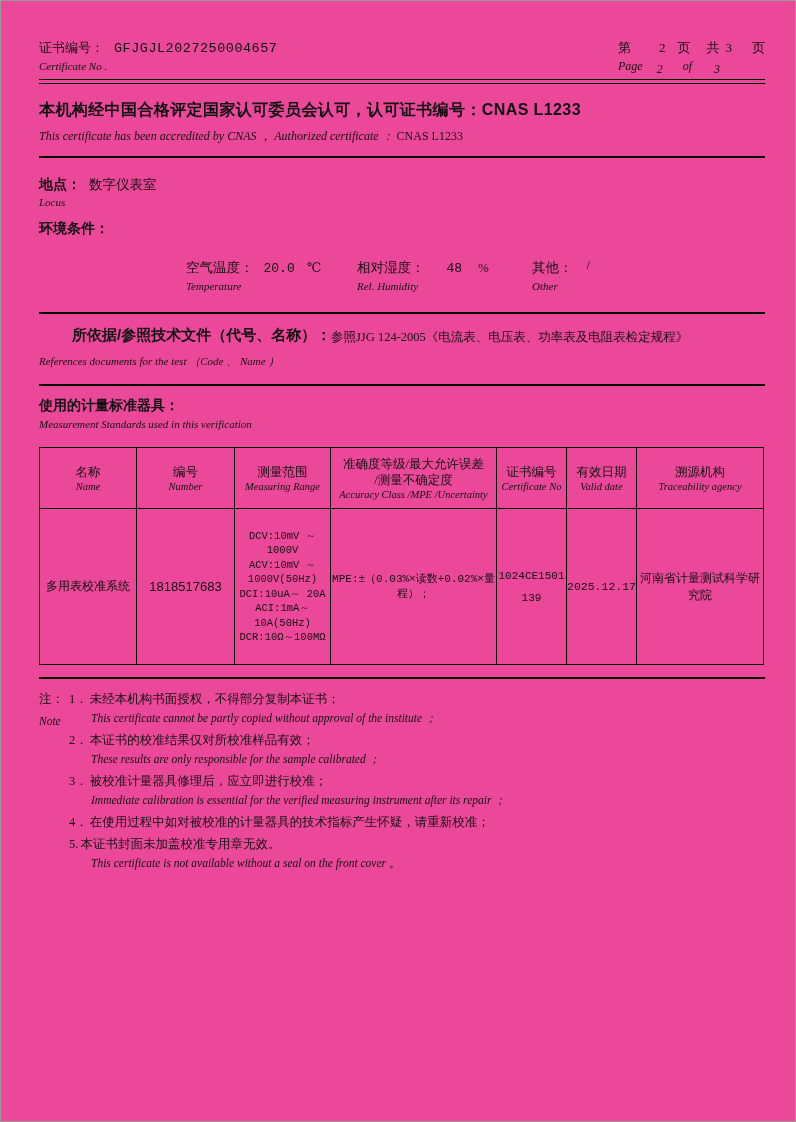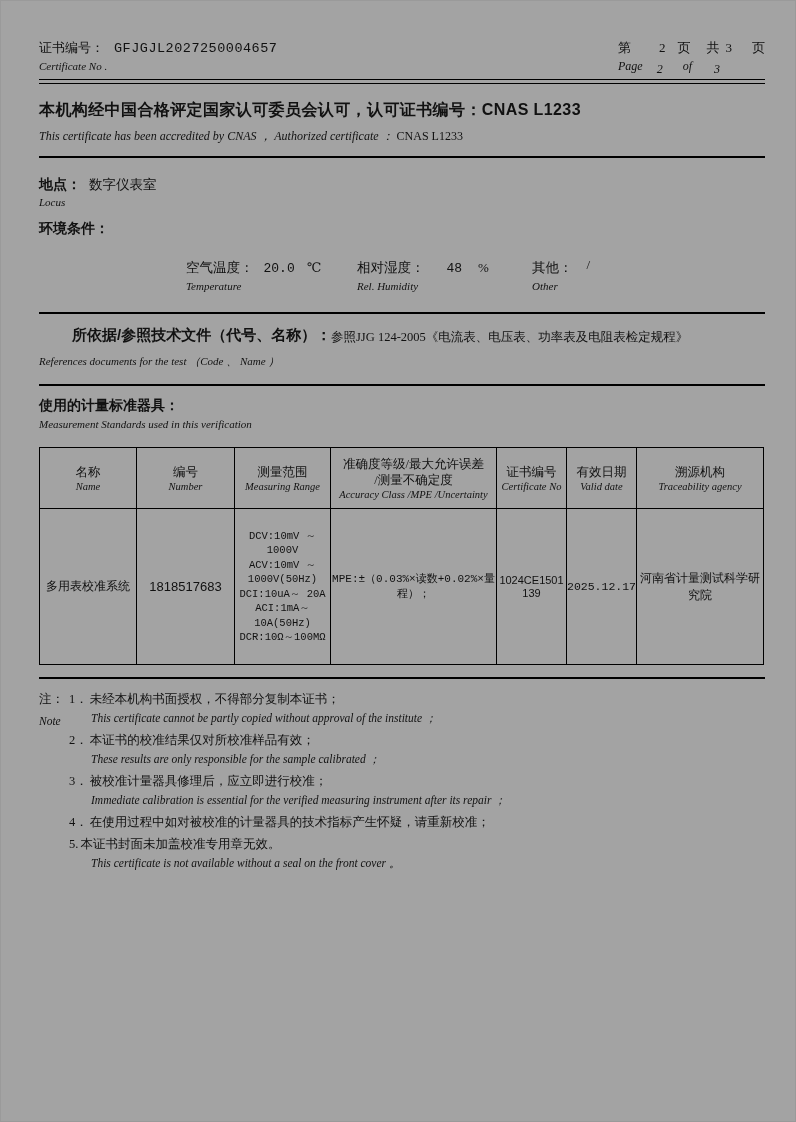--- a/index.html
+++ b/index.html
@@ -1,18 +1,18 @@
 <!DOCTYPE html>
 <html><head>
 <meta charset="utf-8">
 <style>
   html,body{margin:0;padding:0;background:#e8e8e8;}
   .page{
     position:relative;width:796px;height:1122px;margin:0 auto;
-    background:#a3a3a3;border:1px solid #9a9a9a;box-sizing:border-box;
+    background:#ec4899;border:1px solid #9a9a9a;box-sizing:border-box;
     font-family:"Liberation Serif","DejaVu Serif",serif;color:#111;
     overflow:hidden;
   }
   .abs{position:absolute;left:38px;right:30px;}
   .it{font-style:italic;}
   .bold-zh{font-weight:700;font-family:"Liberation Sans","DejaVu Sans",sans-serif;}
   .mono{font-family:"Liberation Mono","DejaVu Sans Mono",monospace;}
 
   
   .hr-double{border-top:1px solid #000;border-bottom:1px solid #000;height:3px;}
@@ -67,21 +67,21 @@
   .std-table{position:absolute;left:38px;top:446px;border-collapse:collapse;table-layout:fixed;width:724px;}
   .std-table th,.std-table td{border:1px solid #000;padding:0;vertical-align:middle;text-align:center;font-weight:400;}
   .std-table th{height:60px;}
   .std-table td{height:155px;}
   .th-zh{font-size:12.5px;line-height:16px;white-space:pre-line;}
   .th-en{font-size:10.5px;font-style:italic;line-height:13px;}
   .td-name{font-size:12px;}
   .td-number{font-size:13px;font-family:Liberation Sans, sans-serif;}
   .td-range{font-size:10.5px;line-height:14.5px;font-family:"Liberation Mono","DejaVu Sans Mono",monospace;white-space:pre-line;}
   .td-acc{font-size:11px;line-height:15px;font-family:"Liberation Mono","DejaVu Sans Mono",monospace;padding:0 2px;}
-  .td-cert{font-size:11px;line-height:13px;font-family:Liberation Sans, sans-serif;word-break:break-all;padding:0 3px;}
+  .td-cert{font-size:11px;line-height:22px;font-family:Liberation Mono, monospace;word-break:break-all;padding:0 3px;}
   .td-date{font-size:11.5px;font-family:"Liberation Mono","DejaVu Sans Mono",monospace;}
   .td-agency{font-size:12px;line-height:17px;padding:0 5px;}
 
   
   .notes{top:689px;}
   .notes-gutter{position:absolute;left:0;top:0;}
   .notes-zh-label{font-size:12.5px;display:block;line-height:19px;}
   .notes-en-label{font-size:11.5px;font-style:italic;display:block;line-height:19px;margin-top:3px;}
   .note-items{margin-left:30px;}
   .note-item{margin-bottom:3px;}

